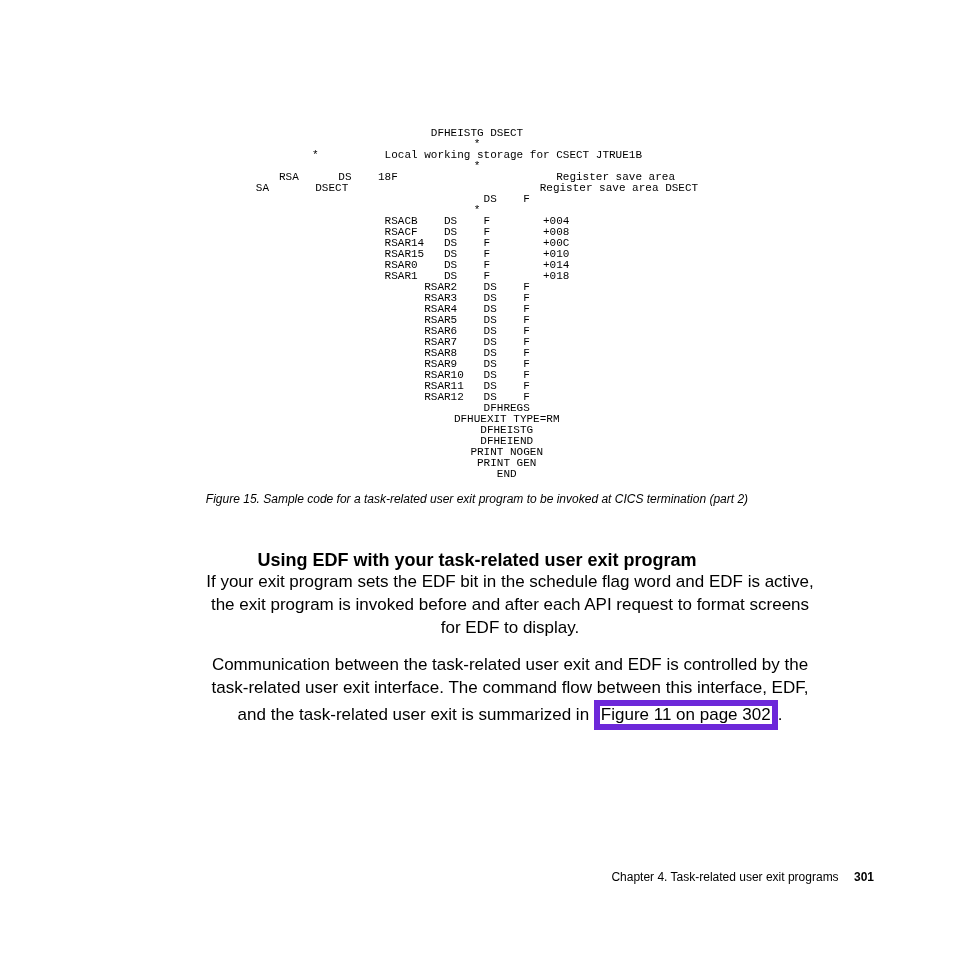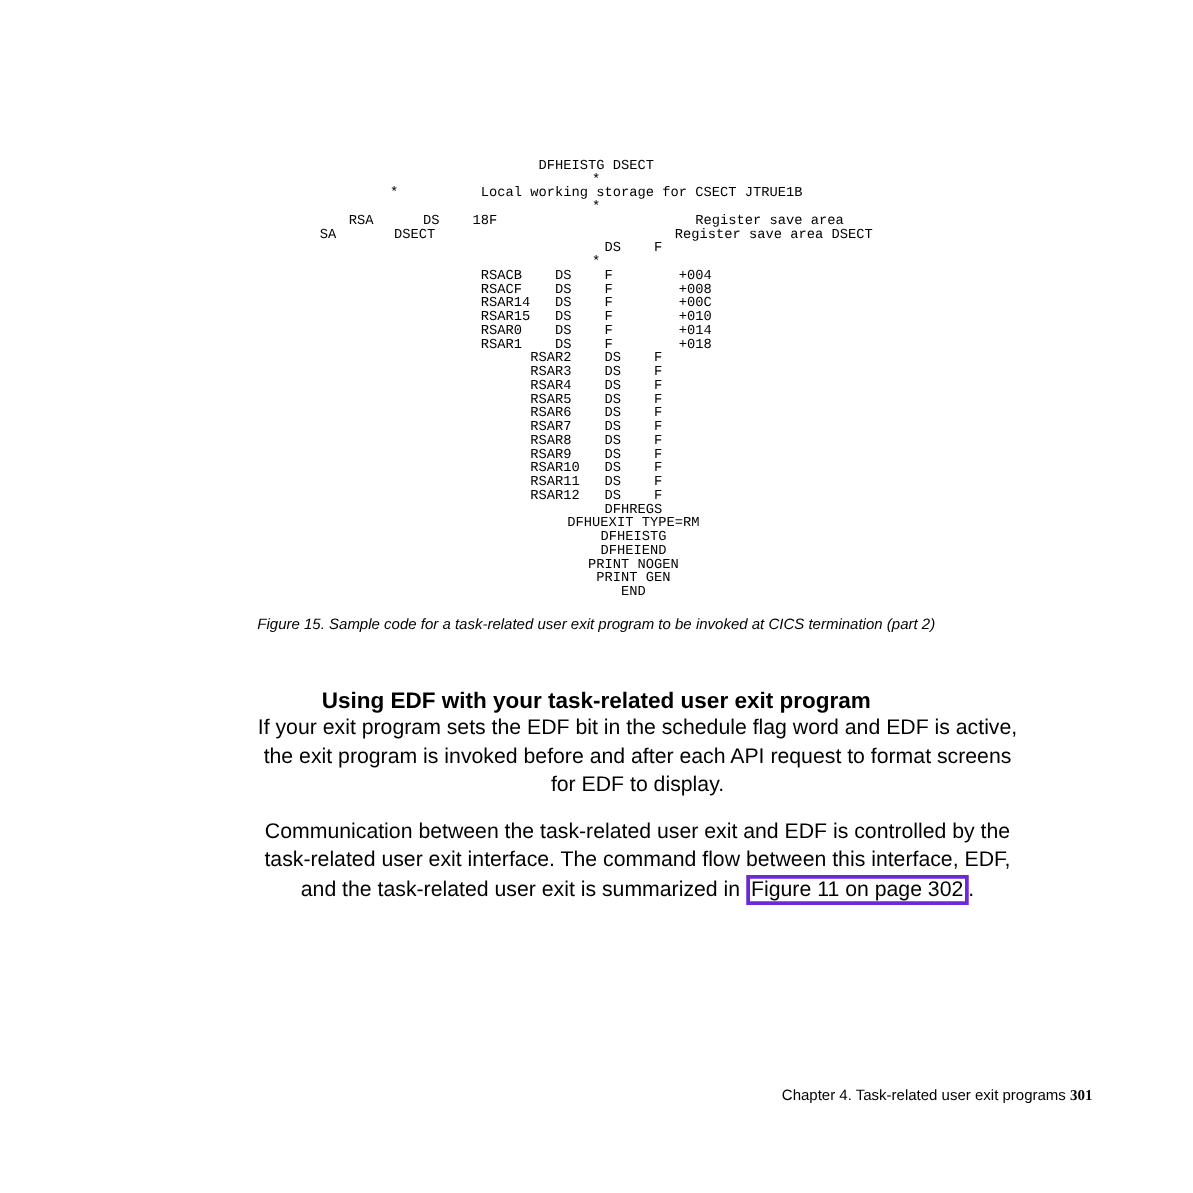--- a/index.html
+++ b/index.html
@@ -40,34 +40,34 @@
   .body-text {
     margin-left: 120px;
     max-width: 620px;
   }
   .body-text p {
     font-size: 17px;
     line-height: 1.35;
     margin: 0 0 14px 0;
   }
   .xref {
-    border: 3px solid #6d28d9;
+    border: 6px solid #6d28d9;
     padding: 0 1px;
     display: inline-block;
     line-height: 1.1;
   }
   .footer {
     position: absolute;
     bottom: 70px;
     right: 80px;
     font-size: 12px;
   }
   .footer .pageno {
     font-weight: bold;
-    font-family: Liberation Serif, serif;
+    margin-left: 12px;
   }
 </style>
 </head>
 <body>
 
 <div class="page">
 
   <pre class="code">DFHEISTG DSECT
 *
 *          Local working storage for CSECT JTRUE1B

